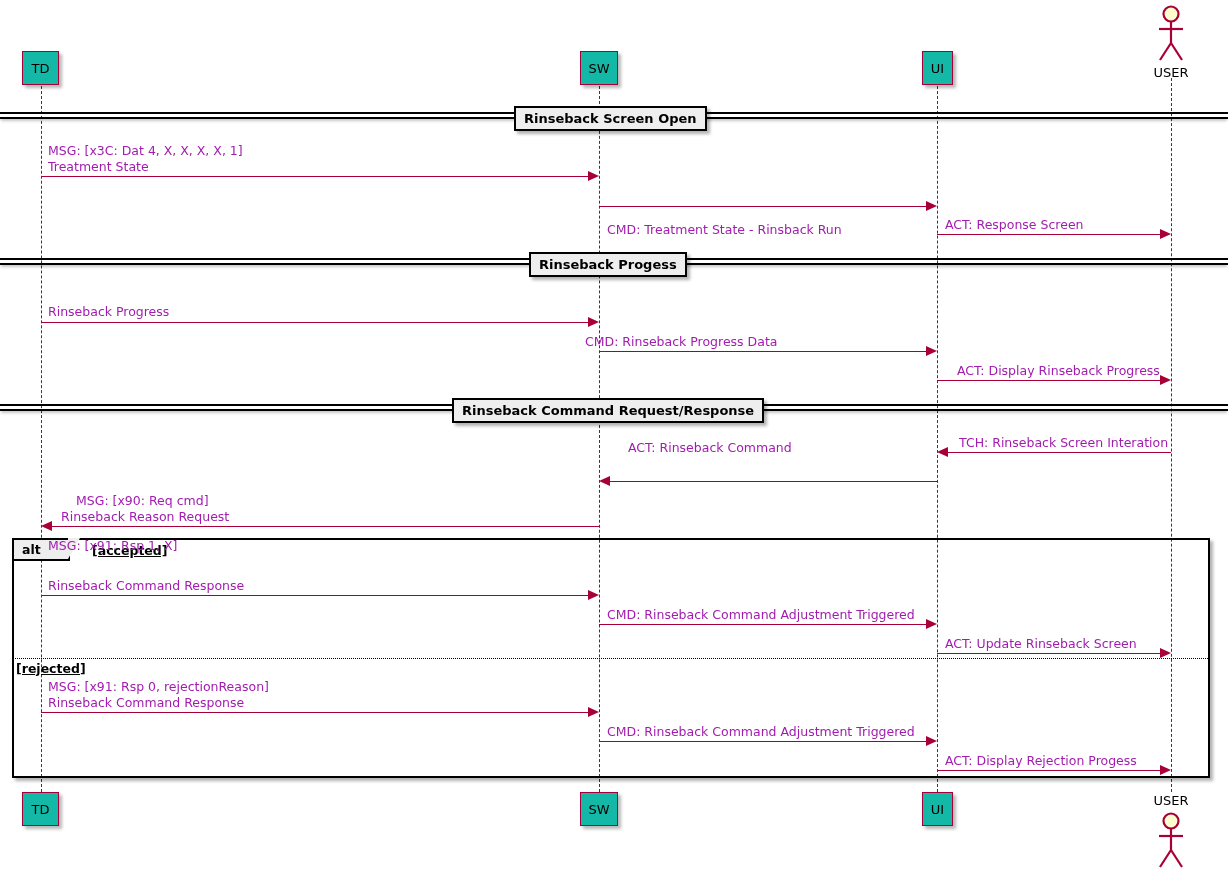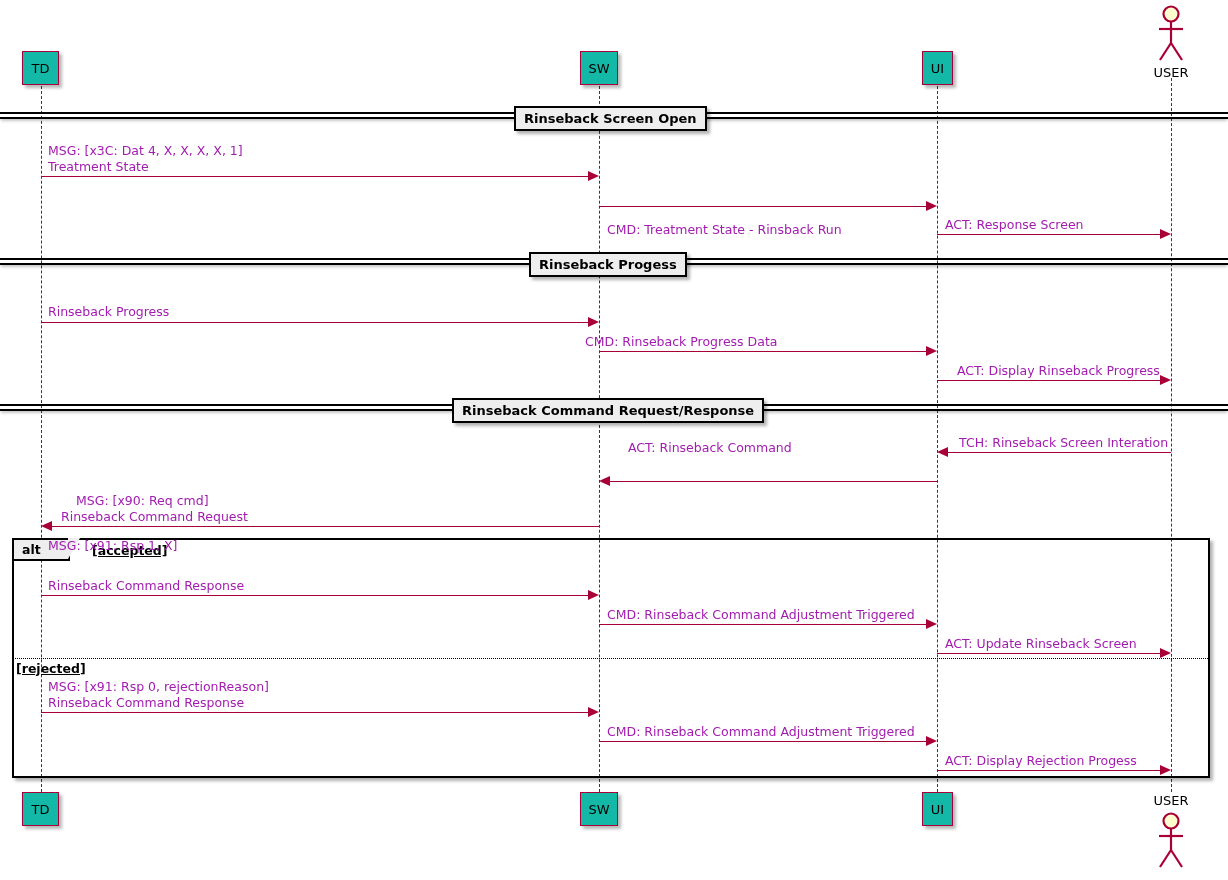--- a/index.html
+++ b/index.html
@@ -225,21 +225,21 @@
 
   <div class="msg-label" style="left:959px; top:435px;">TCH: Rinseback Screen Interation</div>
   <div class="msg" style="left:948px; top:452px; width:223px;"></div>
   <div class="arrowhead arrow-l" style="left:937px; top:447px;"></div>
 
   <div class="msg-label" style="left:621px; top:440px;margin-left:7px;">ACT: Rinseback Command</div>
   <div class="msg" style="left:610px; top:481px; width:327px;"></div>
   <div class="arrowhead arrow-l" style="left:599px; top:476px;"></div>
 
   <div class="msg-label" style="left:60px; top:493px;margin-left:16px;">MSG: [x90: Req cmd]</div>
-  <div class="msg-label" style="left:61px; top:509px;">Rinseback Command Request</div>
+  <div class="msg-label" style="left:61px; top:509px;">Rinseback Reason Request</div>
   <div class="msg" style="left:52px; top:526px; width:547px;"></div>
   <div class="arrowhead arrow-l" style="left:41px; top:521px;"></div>
 
   <div class="frame" style="left:12px; top:538px; width:1198px; height:240px;"></div>
   <div class="frame-tab" style="left:14px; top:540px; width:56px;">
     <span>alt</span>
   </div>
   <div class="frame-cond" style="left:92px; top:543px;">[accepted]</div>
 
   <div class="msg-label" style="left:48px; top:538px;text-align:center;">MSG: [x91: Rsp 1, X]</div>

